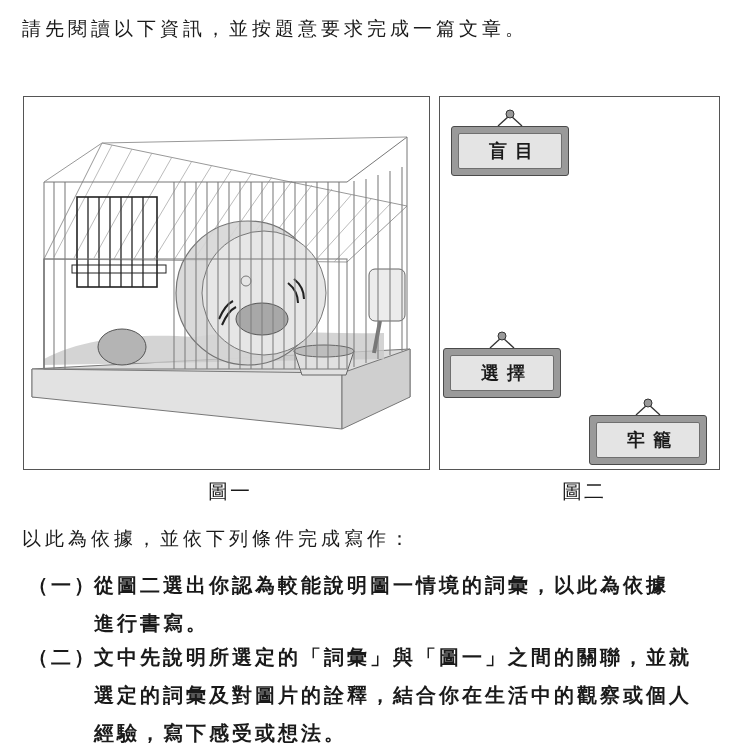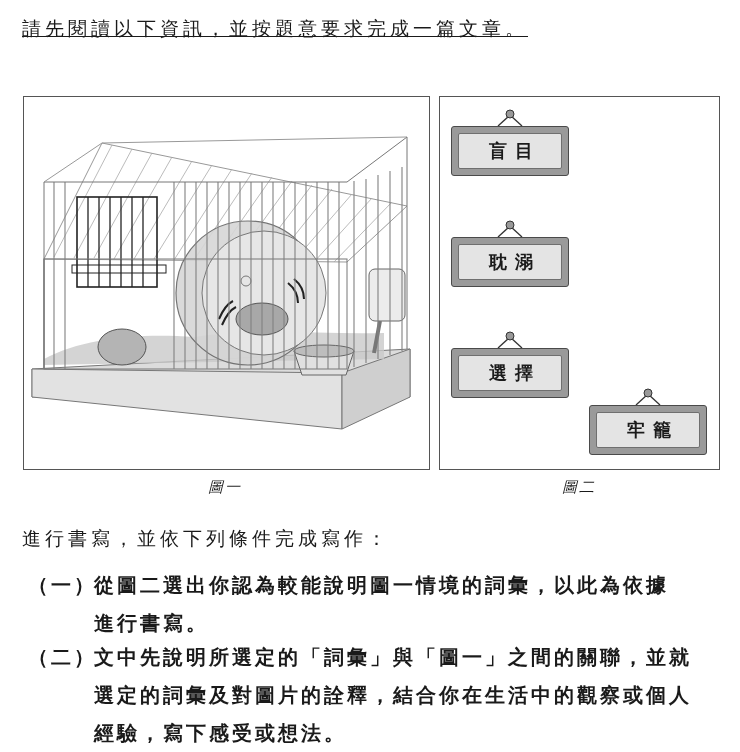--- a/index.html
+++ b/index.html
@@ -1,23 +1,23 @@
 <!DOCTYPE html>
 <html><head>
 <meta charset="utf-8">
 <style>
   html, body { margin:0; padding:0; background:#ffffff; }
   body { width:740px; height:752px; position:relative; overflow:hidden;
          font-family:"DejaVu Serif", "Liberation Serif", serif; color:#1a1a1a; }
-  .intro { position:absolute; left:22px; top:16px; font-size:19px; letter-spacing:4px;text-decoration:underline; }
+  .intro { position:absolute; left:22px; top:16px; font-size:19px; letter-spacing:4px; }
   .fig1 { position:absolute; left:23px; top:96px; width:407px; height:374px;
           border:1.5px solid #555; box-sizing:border-box; background:#fff; }
   .fig2 { position:absolute; left:439px; top:96px; width:281px; height:374px;
           border:1.5px solid #555; box-sizing:border-box; background:#fff; }
-  .cap { position:absolute; top:478px; font-size:15px; letter-spacing:2px;font-style:italic; }
+  .cap { position:absolute; top:478px; font-size:20px; letter-spacing:2px; }
   .sign { position:absolute; width:118px; height:50px; }
   .sign .hanger { position:absolute; left:0; top:0; width:118px; height:20px; }
   .sign .board { position:absolute; left:0; top:18px; width:118px; height:50px;
                  background:#9a9a9a; border:1.5px solid #4a4a4a; border-radius:3px;
                  box-sizing:border-box; }
   .sign .inner { position:absolute; left:6px; top:6px; right:6px; bottom:6px;
                  background:#e4e4e4; border:1px solid #6f6f6f; border-radius:2px;
                  display:flex; align-items:center; justify-content:center;
                  font-family:"DejaVu Sans", sans-serif; font-weight:bold; font-size:18px;
                  letter-spacing:8px; color:#1b1b1b; padding-left:10px; box-sizing:border-box; }
@@ -127,54 +127,44 @@
   <div class="sign" style="left:11px; top:11px;">
     <svg class="hanger" viewBox="0 0 118 20">
         <line x1="47" y1="18" x2="59" y2="7" stroke="#333" stroke-width="1.3"></line>
         <line x1="71" y1="18" x2="59" y2="7" stroke="#333" stroke-width="1.3"></line>
         <circle cx="59" cy="6" r="4" fill="#999" stroke="#333"></circle>
       </svg>
     <div class="board">
         <div class="inner">盲目</div>
       </div>
   </div>
-  <div class="sign" style="left:11px; top:122px;">
-    <svg class="hanger" viewBox="0 0 118 20">
-        <line x1="47" y1="18" x2="59" y2="7" stroke="#333" stroke-width="1.3"></line>
-        <line x1="71" y1="18" x2="59" y2="7" stroke="#333" stroke-width="1.3"></line>
-        <circle cx="59" cy="6" r="4" fill="#999" stroke="#333"></circle>
-      </svg>
-    <div class="board">
-        <div class="inner">耽溺</div>
-      </div>
-  </div>
-  <div class="sign" style="left:11px; top:233px;">
+  <div class="sign" style="left:3px; top:233px;">
     <svg class="hanger" viewBox="0 0 118 20">
         <line x1="47" y1="18" x2="59" y2="7" stroke="#333" stroke-width="1.3"></line>
         <line x1="71" y1="18" x2="59" y2="7" stroke="#333" stroke-width="1.3"></line>
         <circle cx="59" cy="6" r="4" fill="#999" stroke="#333"></circle>
       </svg>
     <div class="board">
         <div class="inner">選擇</div>
       </div>
   </div>
-  <div class="sign" style="left:149px; top:290px;text-decoration:underline;">
+  <div class="sign" style="left:149px; top:300px;text-decoration:underline;">
     <svg class="hanger" viewBox="0 0 118 20">
         <line x1="47" y1="18" x2="59" y2="7" stroke="#333" stroke-width="1.3"></line>
         <line x1="71" y1="18" x2="59" y2="7" stroke="#333" stroke-width="1.3"></line>
         <circle cx="59" cy="6" r="4" fill="#999" stroke="#333"></circle>
       </svg>
     <div class="board">
         <div class="inner">牢籠</div>
       </div>
   </div>
 </div>
 <div class="cap" style="left:562px;">圖二</div>
 
-<div class="task">進行書寫，並依下列條件完成寫作：</div>
+<div class="task">以此為依據，並依下列條件完成寫作：</div>
 
 <div class="cond" style="left:28px; top:566px; width:712px; height:76px;">
   <span class="lbl">（一）</span>
   <div class="txt">
     <div>從圖二選出你認為較能說明圖一情境的詞彙，以此為依據</div>
     <div>進行書寫。</div>
   </div>
 </div>
 
 <div class="cond" style="left:28px; top:638px; width:712px; height:114px;">

